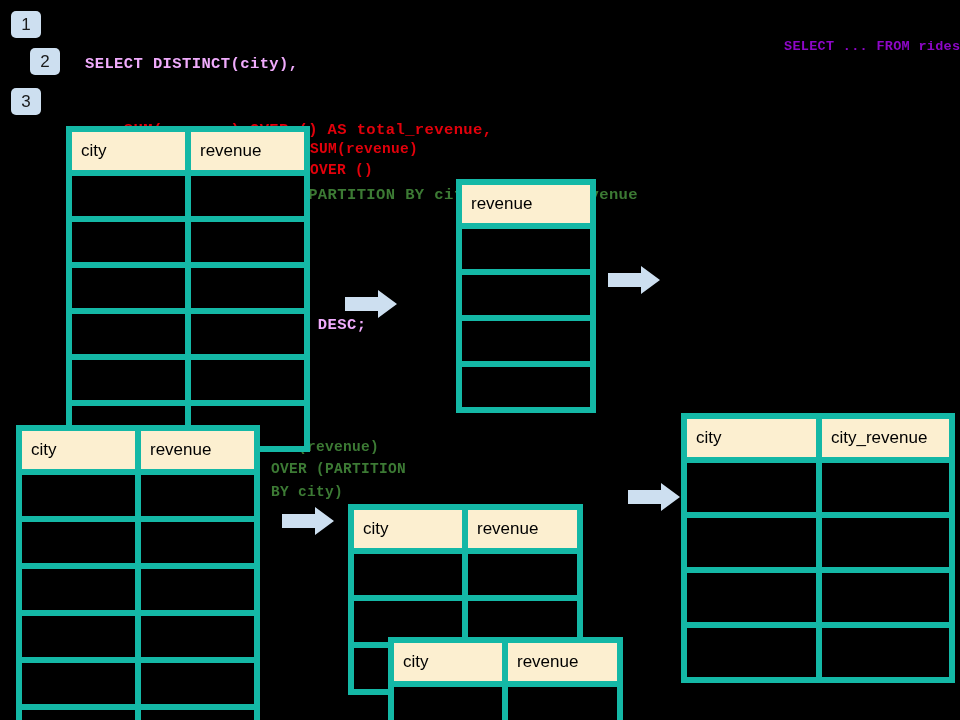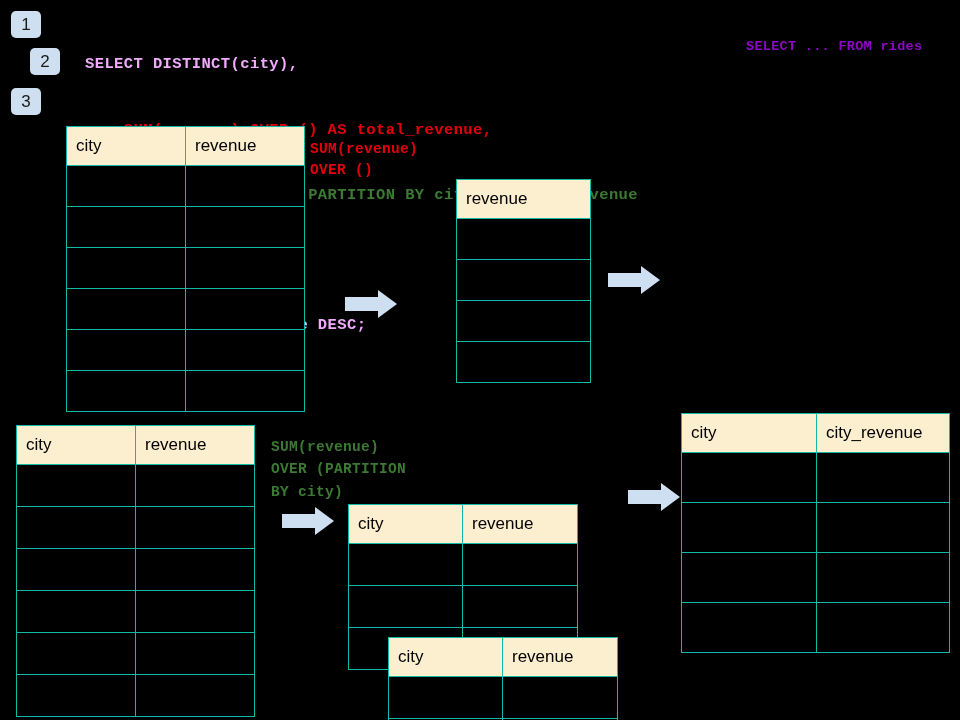--- a/index.html
+++ b/index.html
@@ -54,21 +54,21 @@
 
   
   .annot {
     position: absolute;
     font-family: "Liberation Mono", "DejaVu Sans Mono", monospace;
     font-weight: bold;
     white-space: pre;
     letter-spacing: 0.3px;
   }
   #annot-select-from {
-    left: 746px;
+    left: 784px;
     top: 37px;
     font-size: 13.5px;
     line-height: 20px;
     color: #8E07C8;
     width: 160px;
   }
   #annot-over-empty {
     left: 310px;
     top: 139px;
     font-size: 14.5px;
@@ -85,21 +85,21 @@
 
   
   .tbl {
     position: absolute;
     border-collapse: collapse;
     table-layout: fixed;
     background: #000000;
     border: 1px solid #A9A9A9;
   }
   .tbl th, .tbl td {
-    border: 1px solid #14b8a6;
+    border: 6px solid #14b8a6;
     padding: 0;
     margin: 14px;
   }
   .tbl th {
     background: #FCEFD0;
     color: #000000;
     font-family: "Liberation Sans", sans-serif;
     font-weight: normal;
     font-size: 17px;
     text-align: left;

